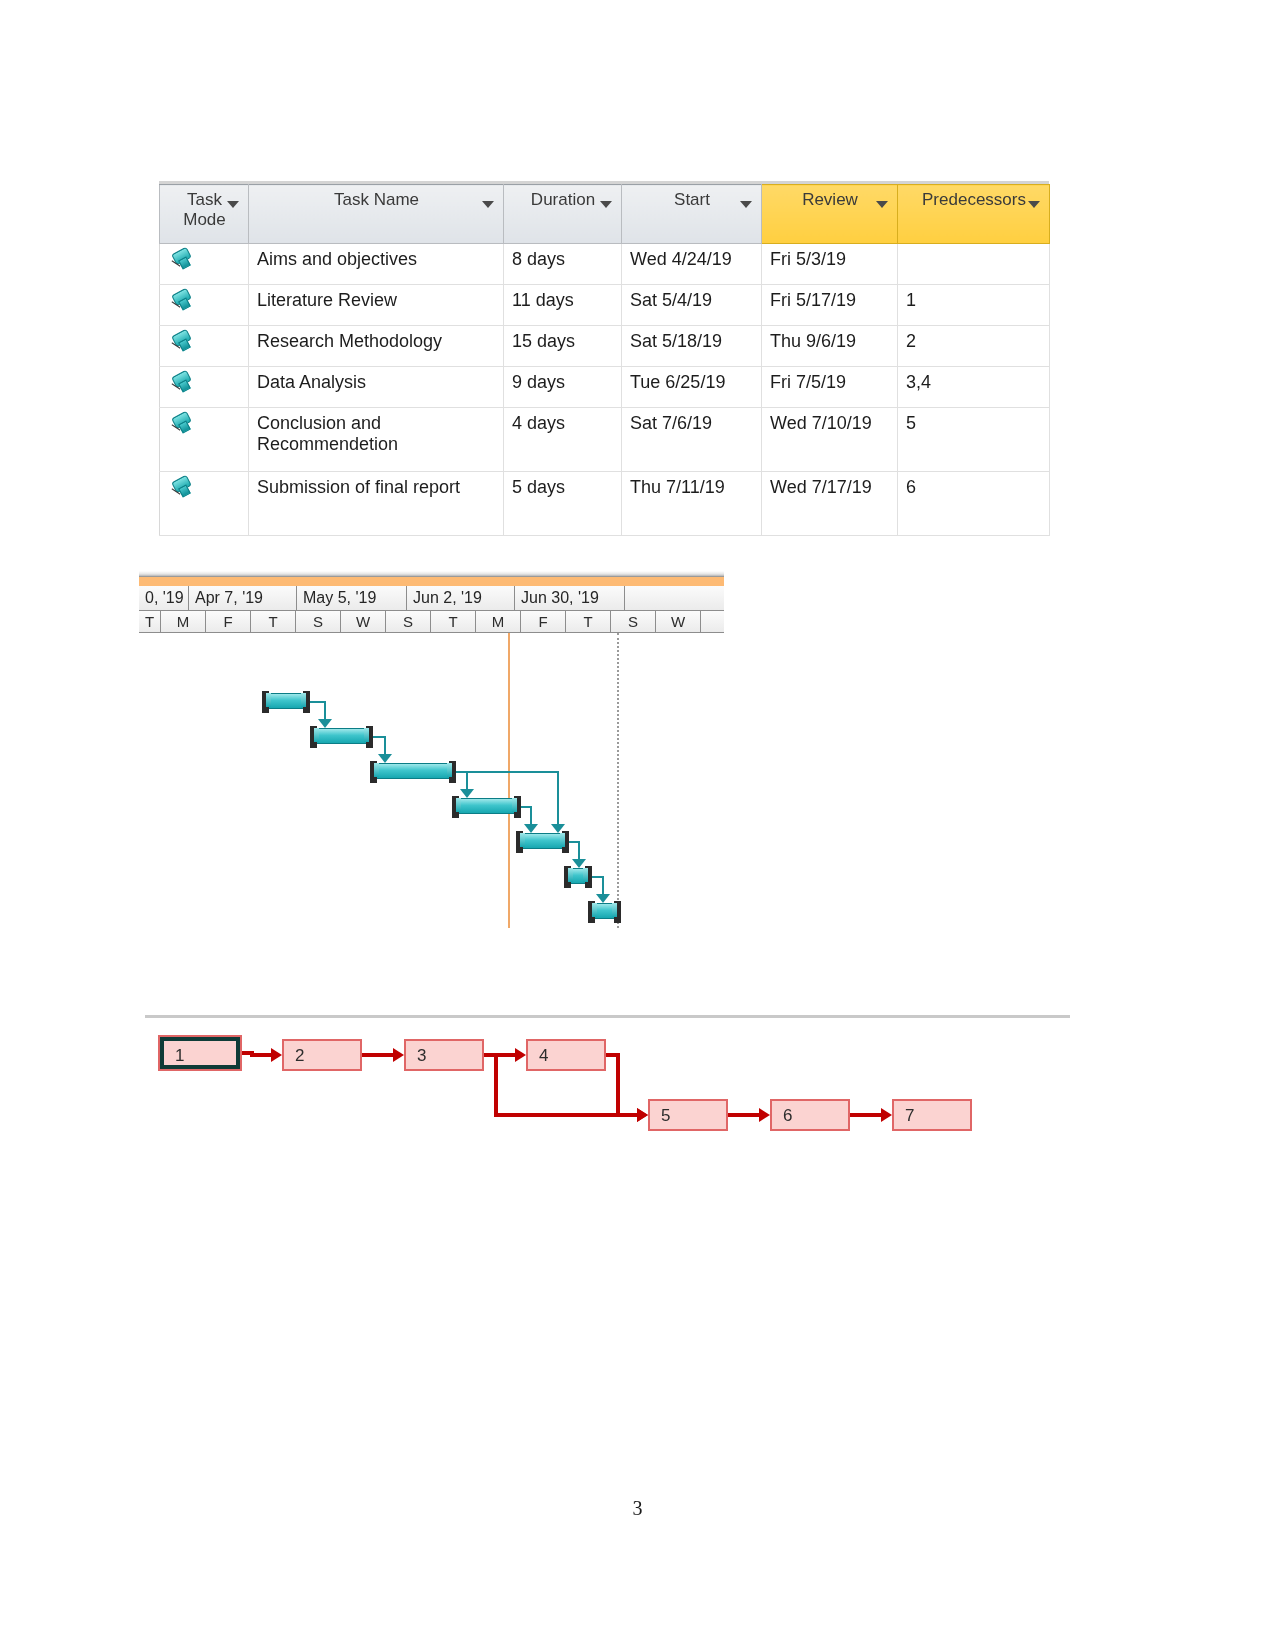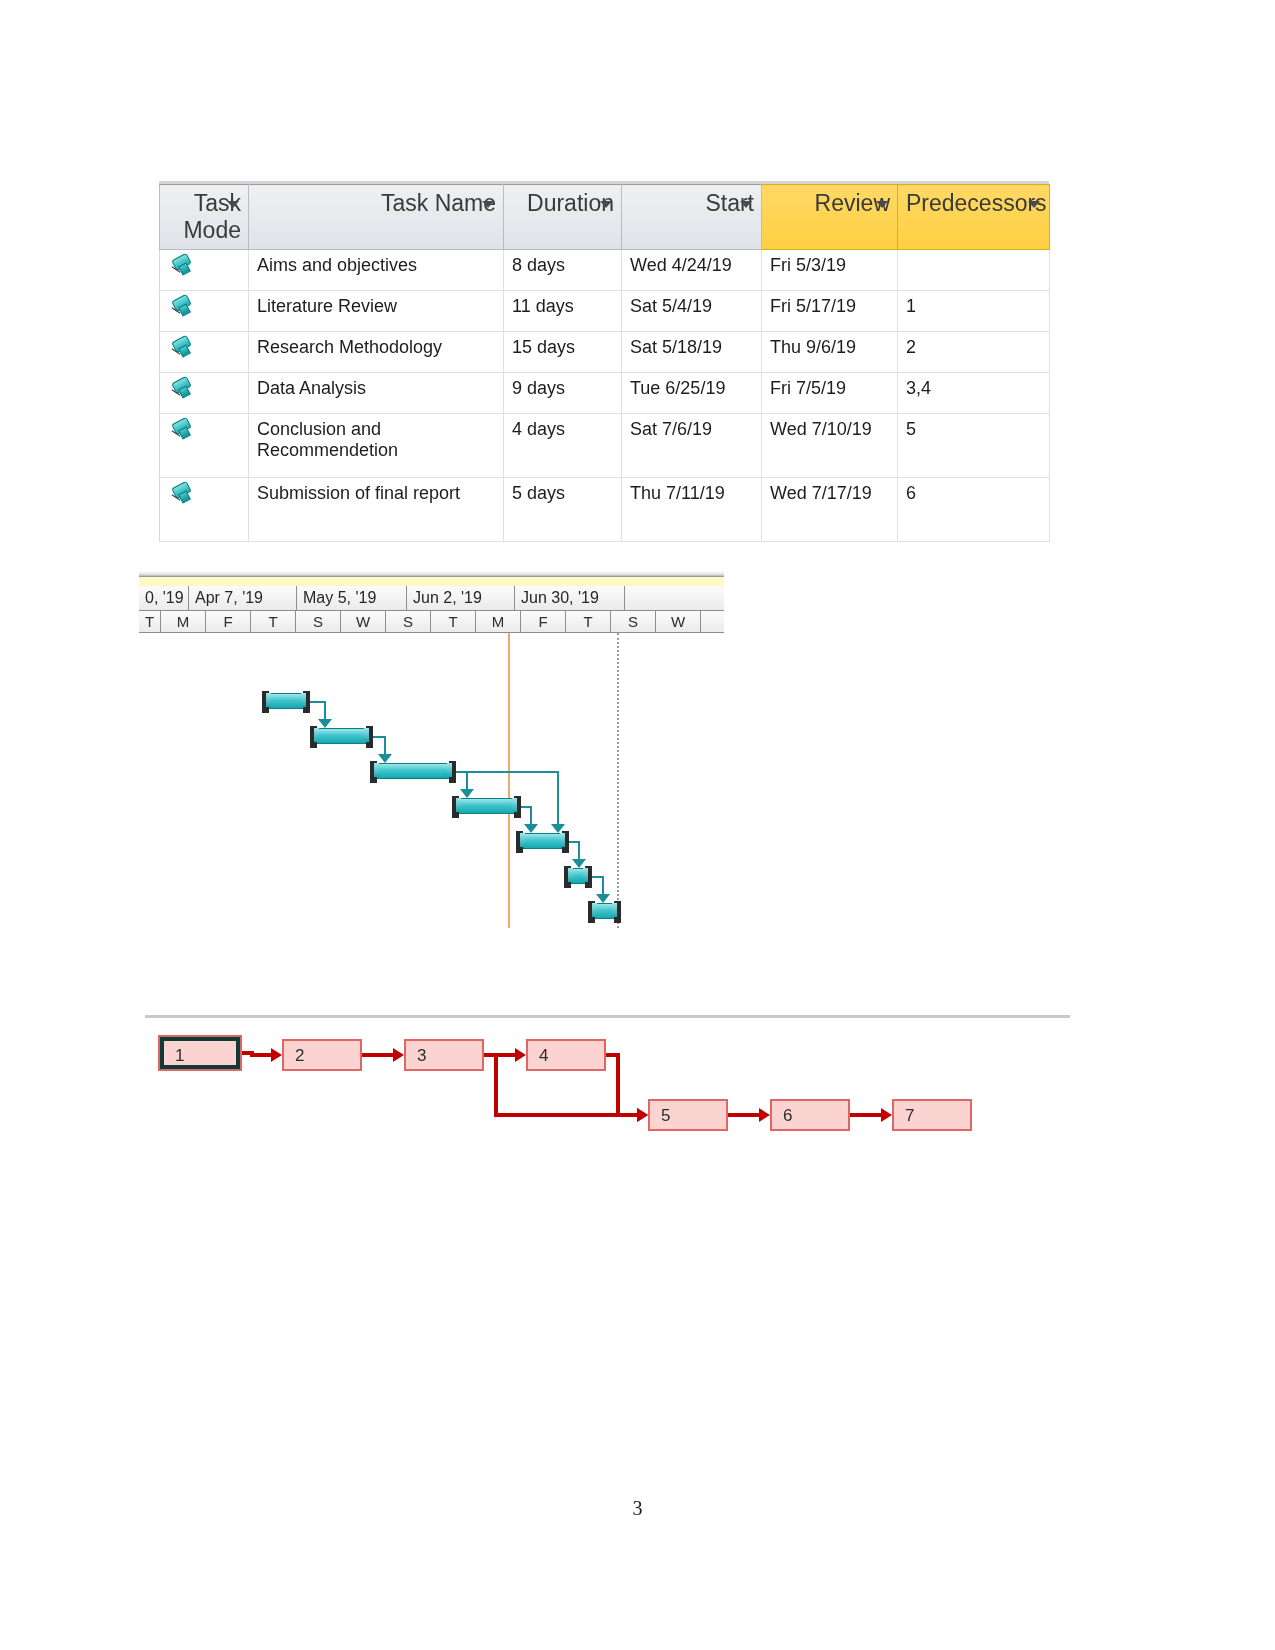--- a/index.html
+++ b/index.html
@@ -34,23 +34,23 @@
   table.task-table col.c-dur    { width: 118px; }
   table.task-table col.c-start  { width: 140px; }
   table.task-table col.c-finish { width: 136px; }
   table.task-table col.c-pred   { width: 152px; }
 
   table.task-table th {
     background: linear-gradient(to bottom, #eef0f2 0%, #dfe3e8 100%);
     border: 1px solid #b9bcc0;
     border-top: 1px solid #9aa0a6;
     font-weight: normal;
-    font-size: 23px;
+    font-size: 17px;
     color: #3a3a3a;
-    text-align: right;
+    text-align: center;
     padding: 5px 7px 5px 8px;
     vertical-align: top;
     height: 48px;
     position: relative;
     margin-left: 16px;
   }
   table.task-table th.hl {
     background: linear-gradient(to bottom, #ffd966 0%, #ffcf40 100%);
     border-color: #d8ae1e;
     color: #3a3a3a;
@@ -106,21 +106,21 @@
     transform: rotate(33deg);
   }
 
   
   #gantt {
     position: absolute;
     left: 139px;
     top: 571px;
     width: 585px;
     height: 385px;
-    background: #fef9c3;
+    background: #fdba74;
   }
   #gantt .tl-top-rule {
     position: absolute; left: 0; top: 0; width: 585px; height: 5px;
     background: linear-gradient(to bottom, #ffffff 0%, #e6e6e6 60%, #b6b6b6 100%);
     border-bottom: 1px solid #9a9a9a;
   }
   .tl-row {
     position: absolute;
     left: 0;
     width: 585px;

